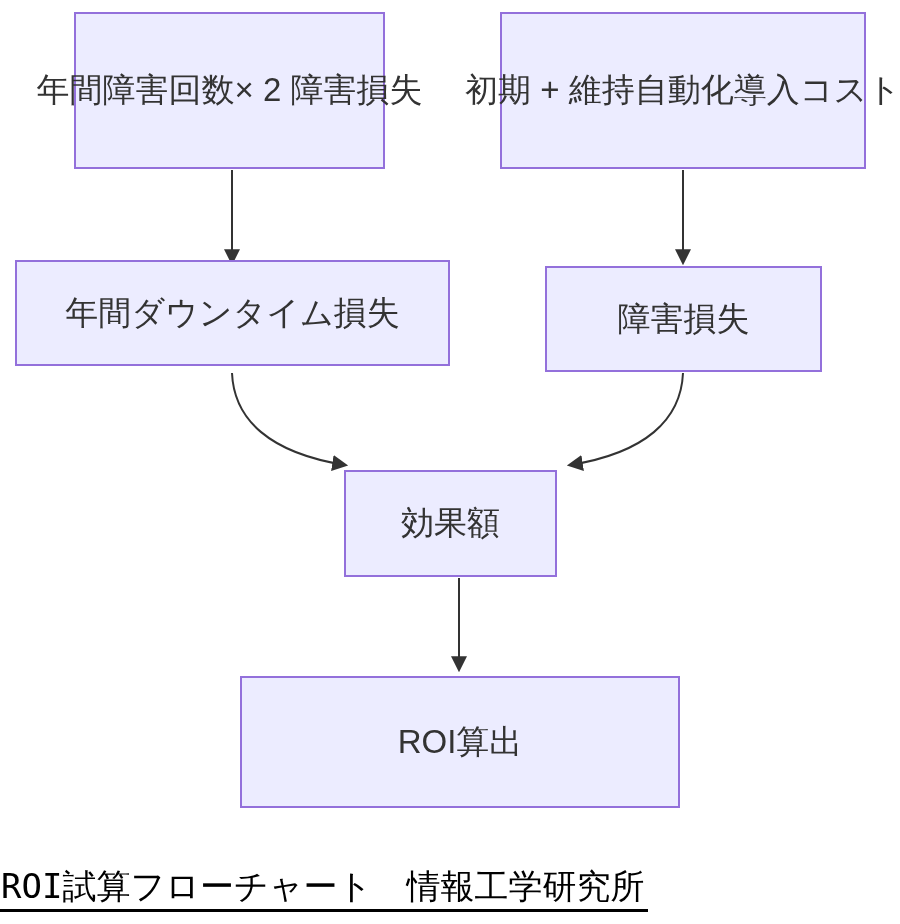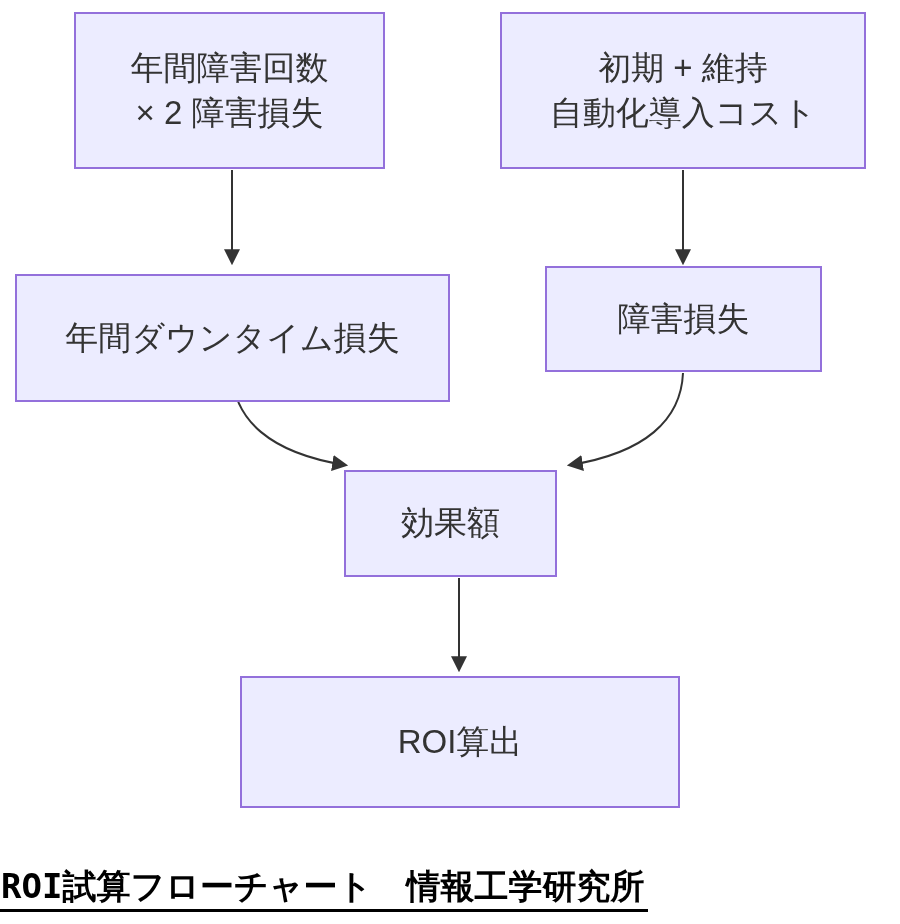--- a/index.html
+++ b/index.html
@@ -32,39 +32,38 @@
   }
   .node {
     position: absolute;
     box-sizing: border-box;
     background: var(--node-fill, #ECECFF);
     border: 2px solid var(--node-border, #9370DB);
     color: var(--node-text, #333333);
     font-size: 33px;
     line-height: 1.34;
     display: flex;
-    flex-direction: column;
+    flex-direction: row;
     align-items: center;
     justify-content: center;
     text-align: center;
     white-space: nowrap;
   }
   .caption {
     position: absolute;
     left: 0;
     top: 866px;
     display: inline-block;
     font-family: "DejaVu Sans Mono", "Liberation Mono", monospace;
     font-size: 34px;
     line-height: 1.18;
     color: var(--caption-color, #000000);
     border-bottom: 3px solid var(--caption-color, #000000);
     padding: 0 4px 3px 1px;
     white-space: pre;
-    font-weight: bold;
   }
 </style>
 </head>
 <body>
 
 <div class="canvas">
 
   <svg class="edges" width="900" height="924">
     <defs>
       <marker id="ah" viewBox="0 0 10 10" refX="8" refY="5" markerWidth="8" markerHeight="8" orient="auto">
@@ -81,21 +80,21 @@
   <div class="node" style="left:74px; top:12px; width:311px; height:157px">
     <div>年間障害回数</div>
     <div>× 2 障害損失</div>
   </div>
 
   <div class="node" style="left:500px; top:12px; width:366px; height:157px">
     <div>初期 + 維持</div>
     <div>自動化導入コスト</div>
   </div>
 
-  <div class="node" style="left:15px; top:274px; width:435px; height:128px">
+  <div class="node" style="left:15px; top:260px; width:435px; height:106px">
     <div>年間ダウンタイム損失</div>
   </div>
 
   <div class="node" style="left:545px; top:266px; width:277px; height:106px">
     <div>障害損失</div>
   </div>
 
   <div class="node" style="left:344px; top:470px; width:213px; height:107px">
     <div>効果額</div>
   </div>

